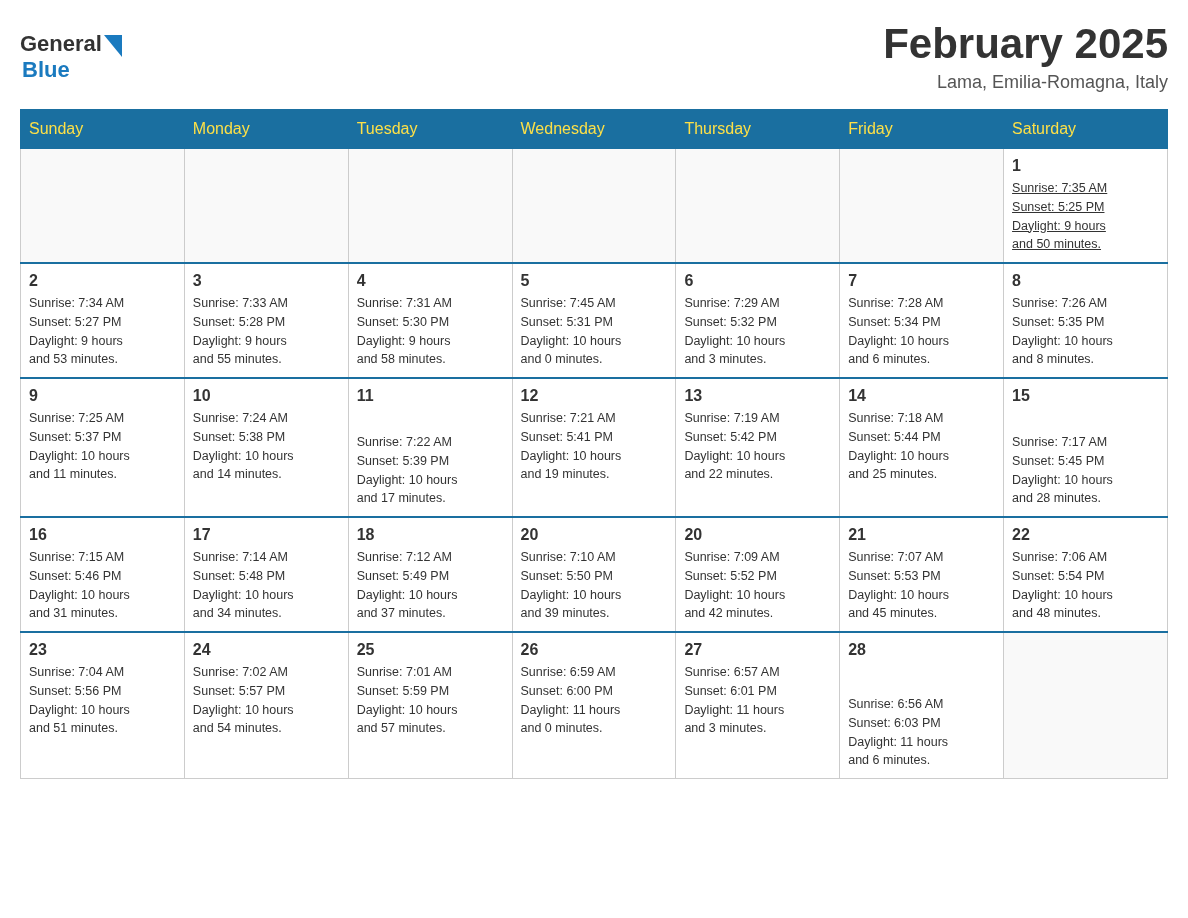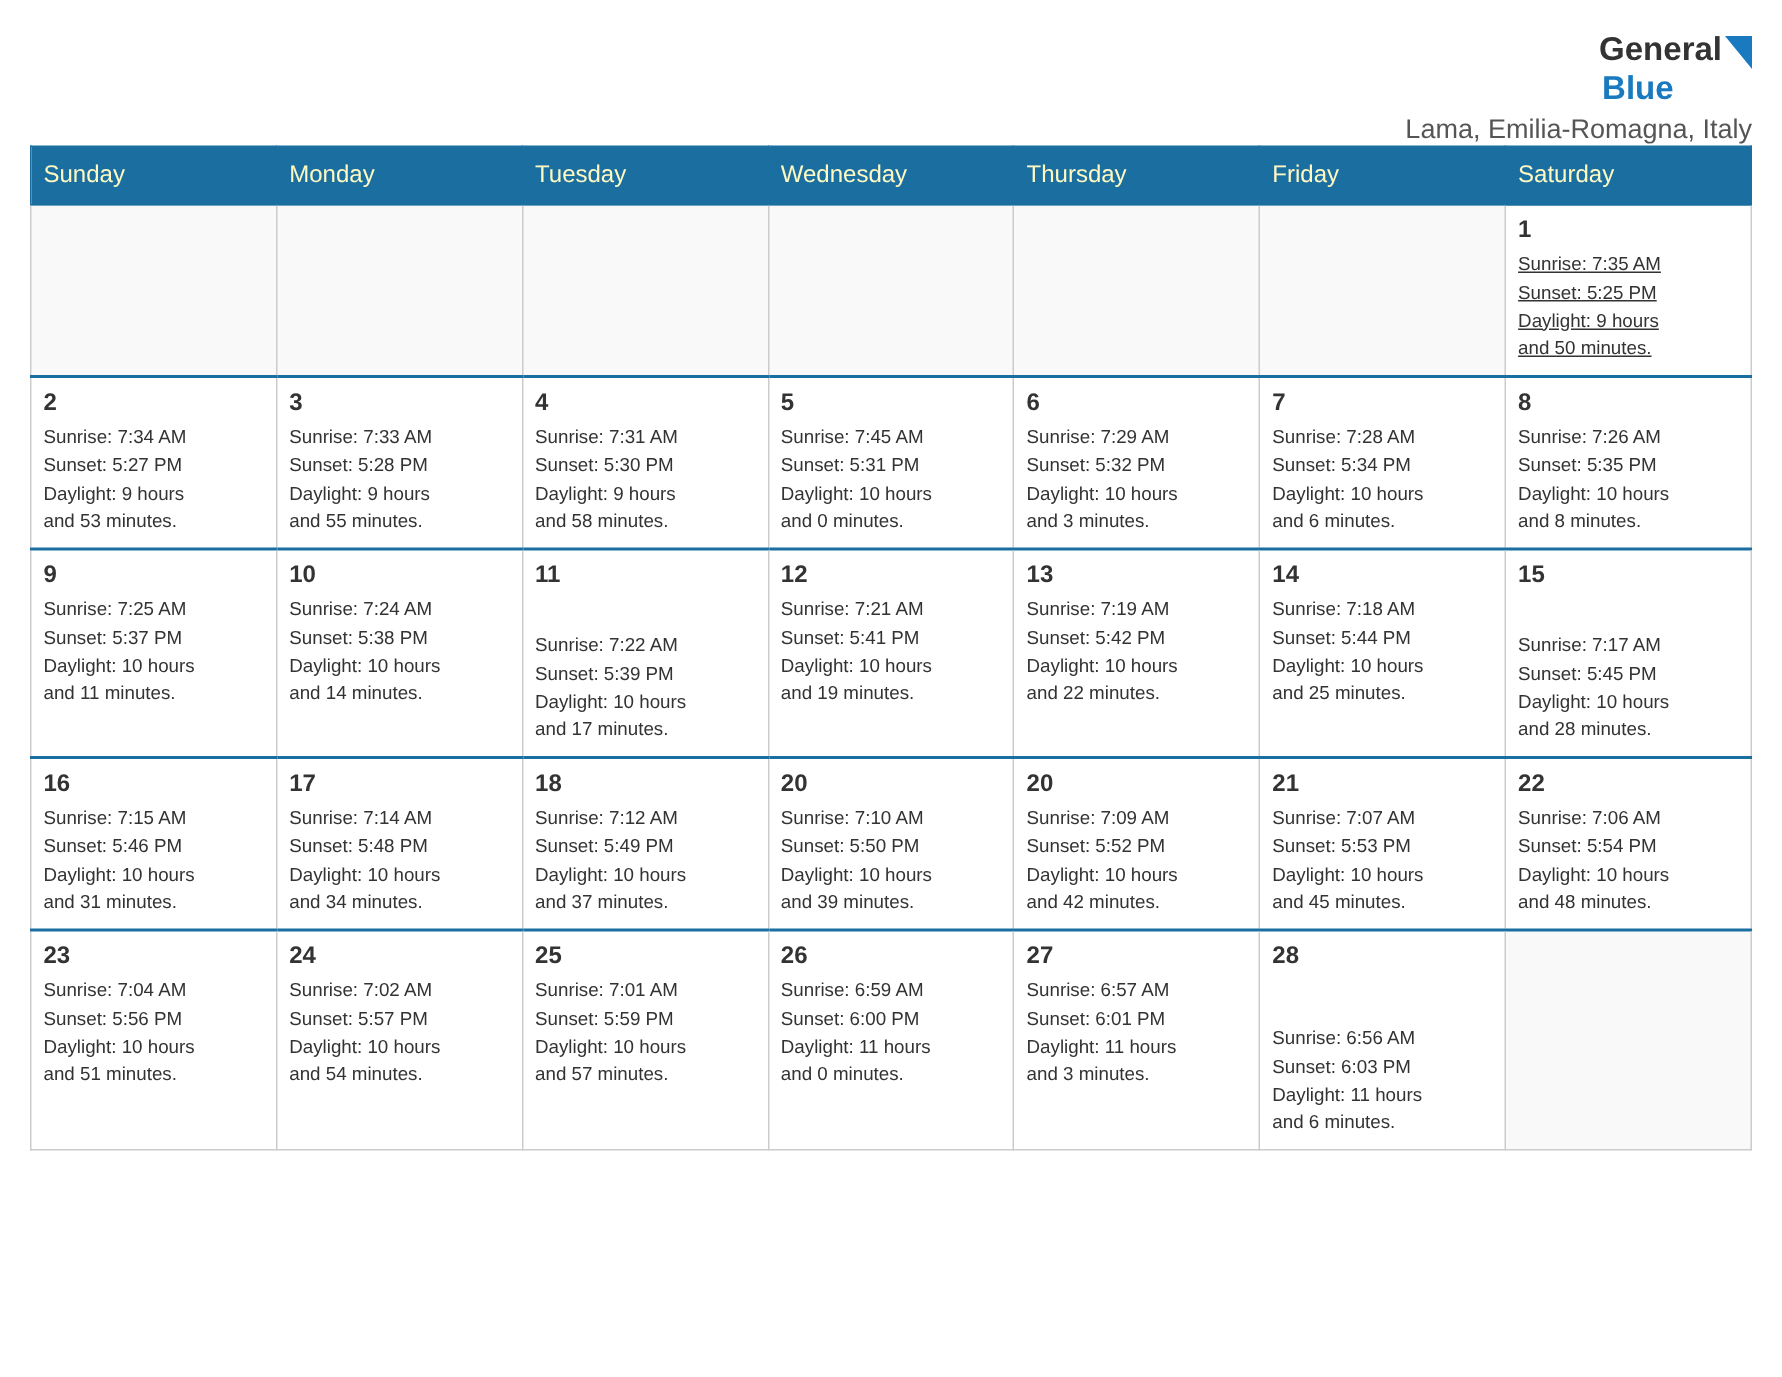--- a/index.html
+++ b/index.html
@@ -6,22 +6,22 @@
     body {
       font-family: Arial, sans-serif;
       background: #fff;
       padding: 20px;
       width: 1188px;
       min-height: 918px;
     }
     .header {
       display: flex;
       justify-content: space-between;
-      align-items: flex-end;
-      flex-direction: column;
+      align-items: center;
+      margin-bottom: 16px;
     }
     .logo-text-general {
       font-size: 22px;
       font-weight: bold;
       color: #333;
     }
     .logo-blue {
       font-size: 22px;
       font-weight: bold;
       color: #1a7abf;
@@ -39,21 +39,21 @@
       font-size: 18px;
       color: #555;
       margin-top: 4px;
     }
     .calendar {
       width: 100%;
       border-collapse: collapse;
     }
     .calendar th {
       background-color: #1a6fa0;
-      color: #fef9c3;
+      color: #fde047;
       font-size: 16px;
       font-weight: normal;
       padding: 10px 8px;
       text-align: left;
       border: 1px solid #1a6fa0;
     }
     .calendar td {
       width: calc(100% / 7);
       vertical-align: top;
       padding: 8px;
@@ -99,20 +99,21 @@
       <span class="logo-text-general">General</span>
       <svg width="18" height="22" viewBox="0 0 18 22" style="margin-left:2px;margin-bottom:0px;">
         <polygon points="0,0 18,0 18,22" fill="#1a7abf"></polygon>
       </svg>
     </div>
     <div>
       <span class="logo-blue">Blue</span>
     </div>
   </div>
   <div class="title-block">
+    <div class="calendar-title">February 2025</div>
     <div class="calendar-subtitle">Lama, Emilia-Romagna, Italy</div>
   </div>
 </div>
 
 <table class="calendar">
   <thead>
     <tr>
     <th>Sunday</th>
         <th>Monday</th>
         <th>Tuesday</th>

